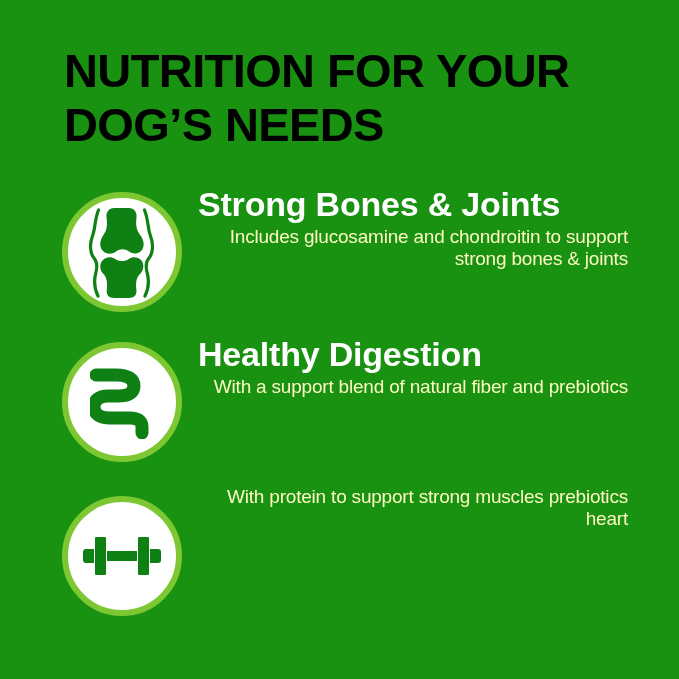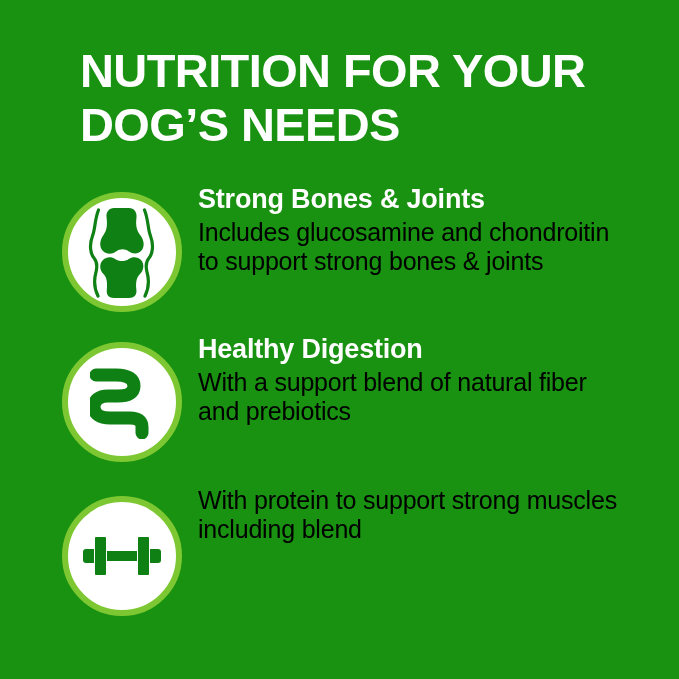--- a/index.html
+++ b/index.html
@@ -18,24 +18,24 @@
 
   .panel {
     position: absolute;
     inset: 0;
     background: #189210;
   }
 
   
   .title {
     position: absolute;
-    left: 80px;
+    left: 64px;
     top: 44px;
     width: 560px;
-    color: #ffffff;
+    color: #000000;
     font-size: 47px;
     line-height: 1.15;
     font-weight: bold;
     letter-spacing: -0.6px;
     text-transform: uppercase;
   }
 
   
   .features {
     position: absolute;
@@ -71,33 +71,34 @@
   .icon-circle svg { display: block; }
 
   .feature-text {
     position: absolute;
     left: 198px;
     top: 0;
     width: 430px;
   }
   .feature-heading {
     color: #ffffff;
-    font-size: 27px;
+    font-size: 34px;
     font-weight: bold;
     line-height: 1.18;
     letter-spacing: -0.2px;
     margin: 0 0 2px 0;
   }
   .feature-body {
-    color: #000000;
-    font-size: 25px;
+    color: #fef9c3;
+    font-size: 19px;
     font-weight: normal;
     line-height: 1.17;
     letter-spacing: -0.2px;
     margin: 0;
+    text-align: right;
   }
 
   
   .f1 .feature-text { top: -4px; }
   .f2 .feature-text { top: -6px; }
   .f3 .feature-text { top: -6px; }
 
   .f2 .icon-wrap { top: 2px; }
   .f3 .icon-wrap { top: 4px; }
 </style>
@@ -197,18 +198,18 @@
               <rect x="24" y="17" width="30" height="10"></rect>
 
               <rect x="55" y="3" width="11" height="38" rx="1"></rect>
 
               <path d="M67 15 h8 a3 3 0 0 1 3 3 v8 a3 3 0 0 1 -3 3 h-8 z"></path>
             </g>
           </svg>
         </div>
       </div>
       <div class="feature-text">
-        <div class="feature-body">With protein to support strong muscles including blend</div>
+        <div class="feature-body">With protein to support strong muscles prebiotics heart</div>
       </div>
     </div>
 
   </div>
 </div>
 
 </body></html>

